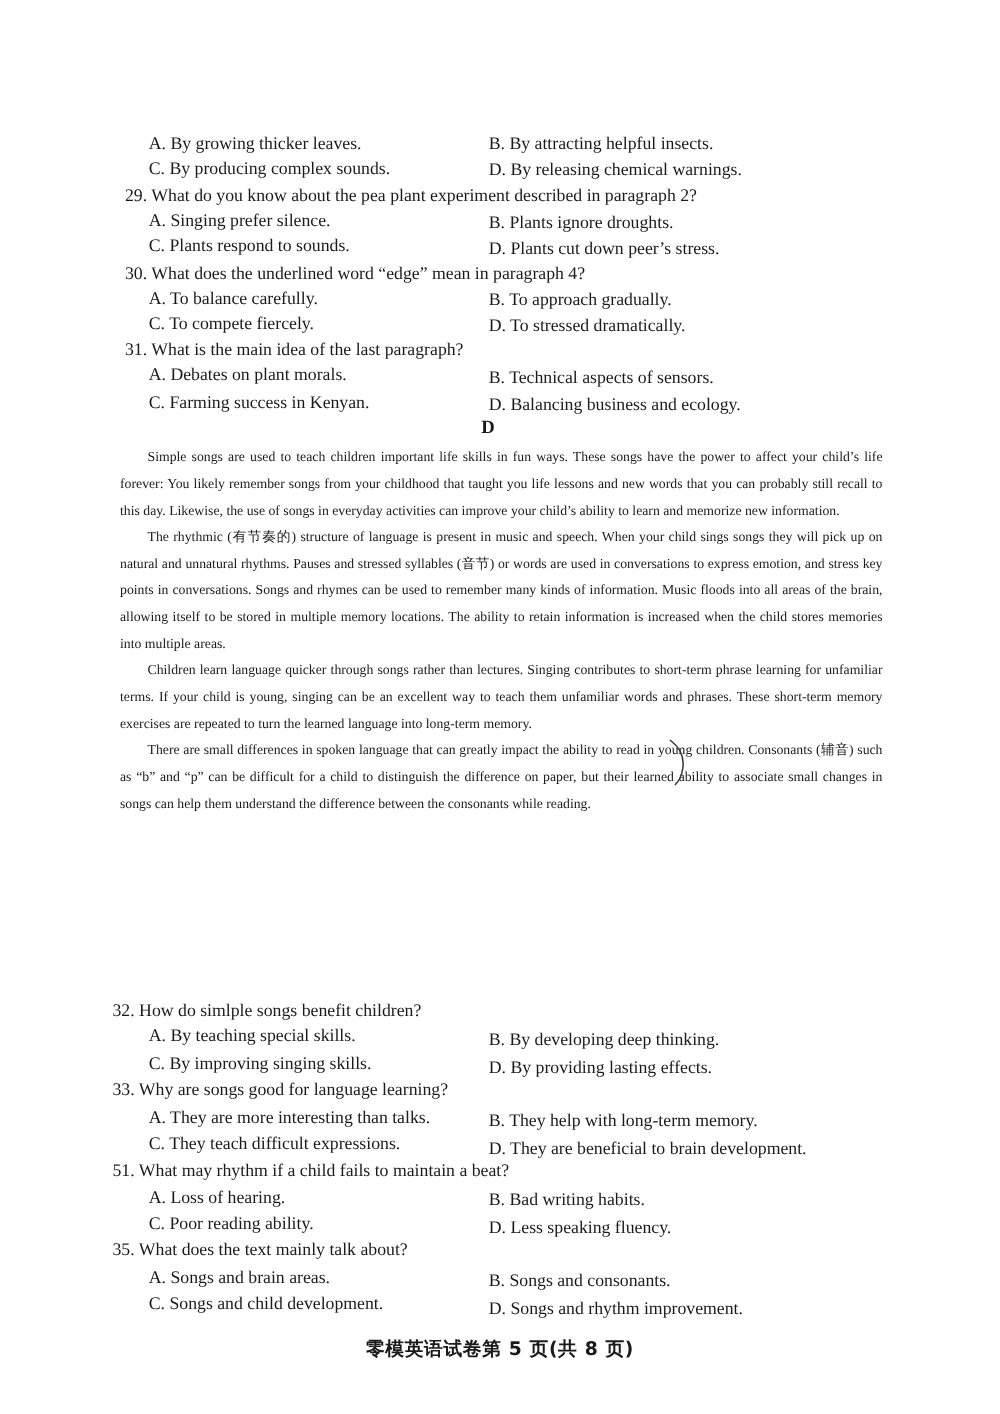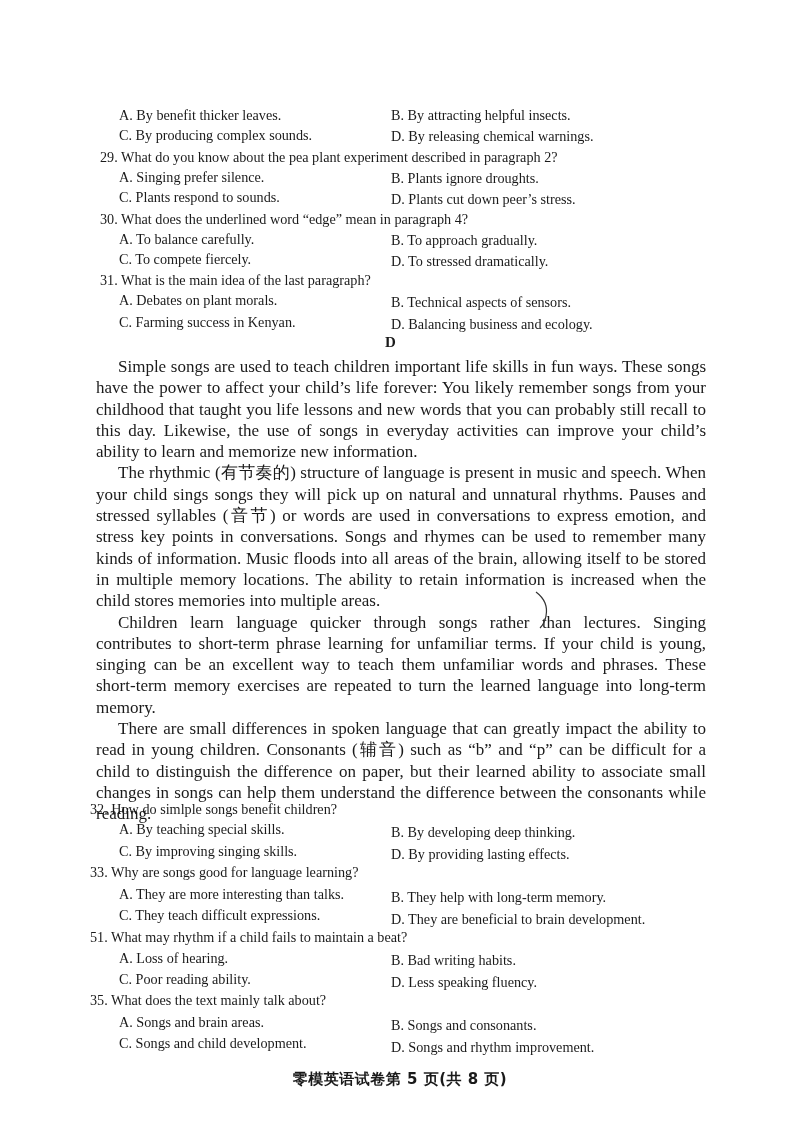--- a/index.html
+++ b/index.html
@@ -1,32 +1,32 @@
 <!DOCTYPE html>
 <html><head>
 <meta charset="utf-8">
 <style>
   html, body { margin: 0; padding: 0; background: #ffffff; }
   body { width: 800px; height: 1131px; position: relative; overflow: hidden;
          font-family: "Liberation Serif", "DejaVu Serif", serif; color: #1a1a1a; }
   .line { position: absolute; white-space: nowrap; font-size: 14.2px; line-height: 18px; }
   .optA { left: 119px; }
   .optB { left: 391px; }
-  .para { position: absolute; left: 96px; width: 610px; font-size: 17px; line-height: 21.3px;
+  .para { position: absolute; left: 96px; width: 610px; font-size: 11px; line-height: 21.3px;
           text-align: justify; text-align-last: left; }
   .para p { margin: 0; text-indent: 22px; }
   .sec { position: absolute; left: 385px; top: 334px; font-weight: bold; font-size: 15px; }
   .footer { position: absolute; left: 0; width: 800px; top: 1070px; text-align: center;
             font-size: 15px; font-weight: bold; font-family: "DejaVu Sans", sans-serif; letter-spacing: 0.5px; }
   .pen { position: absolute; left: 530px; top: 590px; pointer-events: none; }
 </style>
 </head>
 <body>
 
-<div class="line optA" style="top:106px">A. By benefit thicker leaves.</div>
+<div class="line optA" style="top:106px">A. By growing thicker leaves.</div>
 <div class="line optB" style="top:106px">B. By attracting helpful insects.</div>
 <div class="line optA" style="top:126px">C. By producing complex sounds.</div>
 <div class="line optB" style="top:127px">D. By releasing chemical warnings.</div>
 
 <div class="line" style="top:148px;left:100px">
   <span>29.</span>
   <span>What do you know about the pea plant experiment described in paragraph 2?</span>
 </div>
 <div class="line optA" style="top:168px">A. Singing prefer silence.</div>
 <div class="line optB" style="top:169px">B. Plants ignore droughts.</div>

